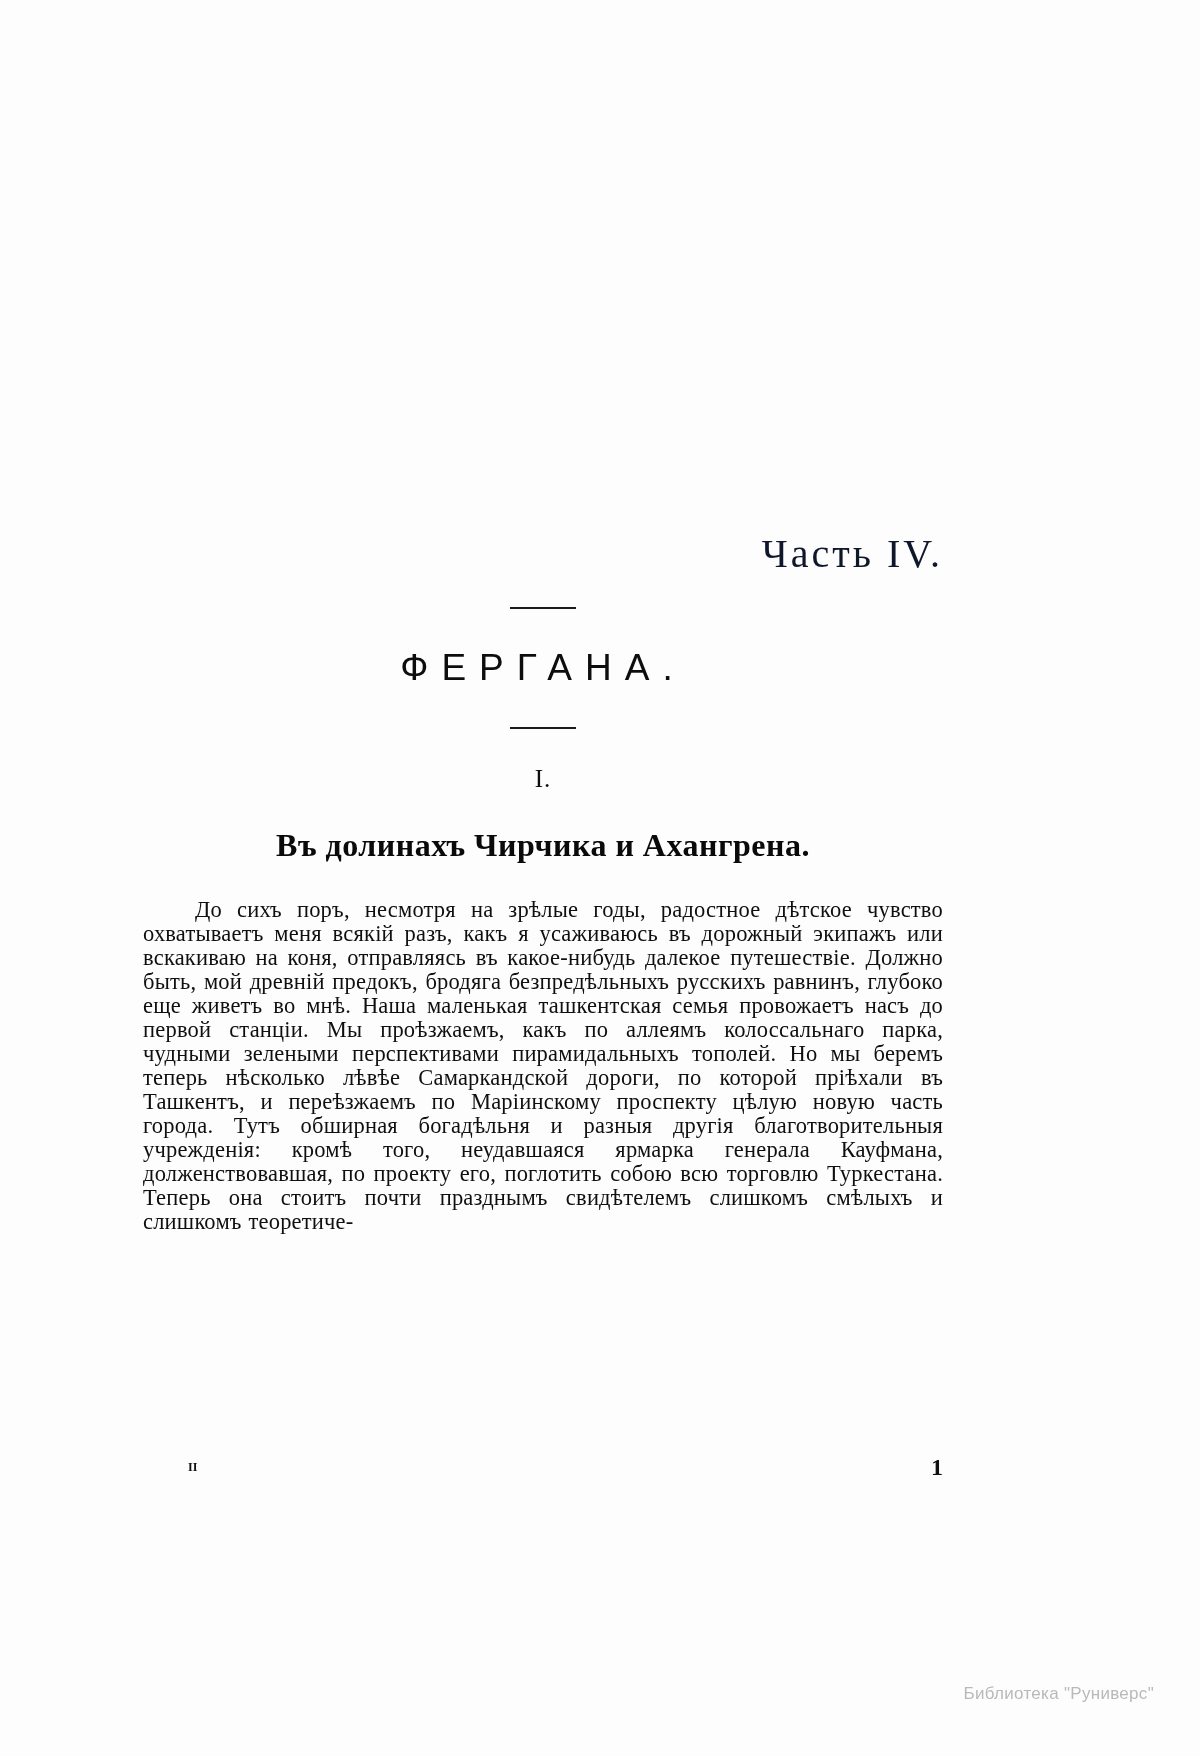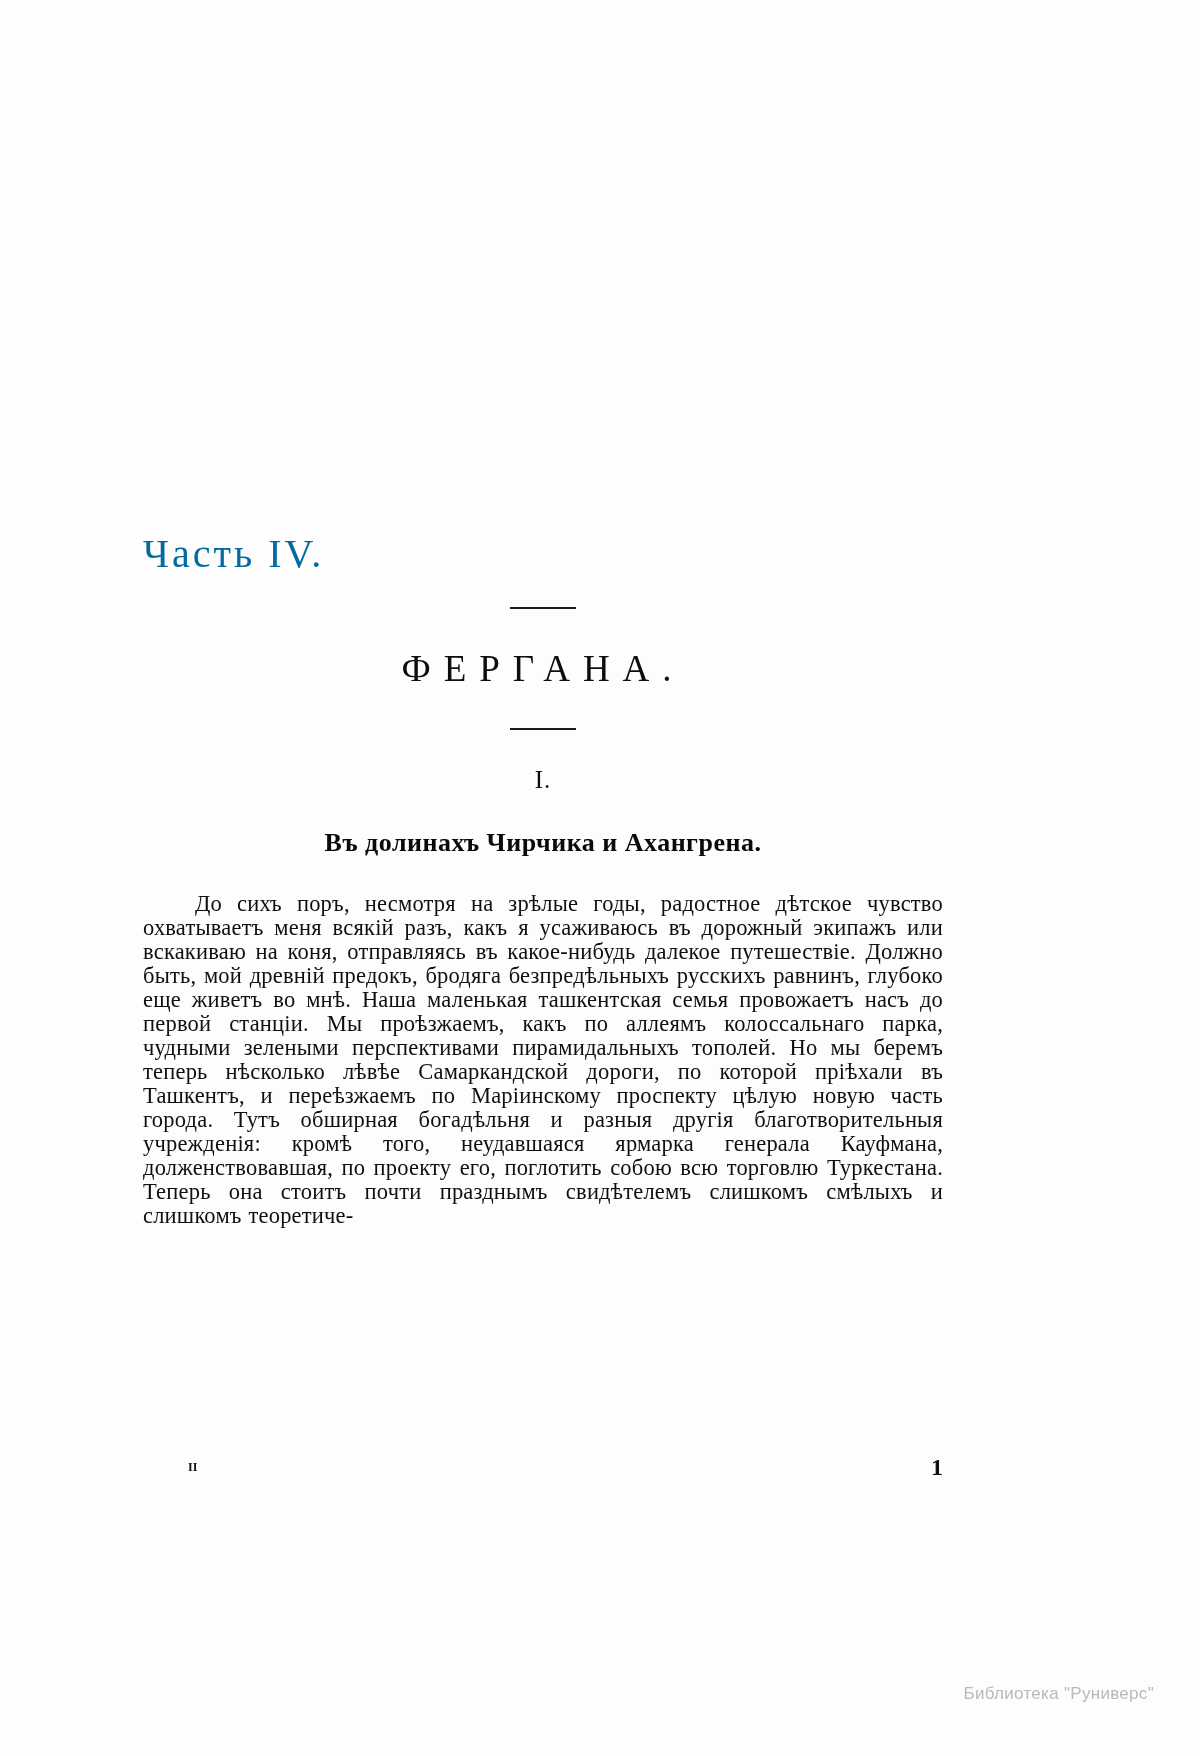--- a/index.html
+++ b/index.html
@@ -27,61 +27,61 @@
 
   .content {
     position: absolute;
     left: 143px;
     top: 0;
     width: 800px;
   }
 
   .part-title {
     margin-top: 530px;
-    text-align: left;
+    text-align: right;
     font-family: "Liberation Serif", serif;
     font-size: 40px;
     letter-spacing: 3px;
-    color: #0369a1;
+    color: #0f172a;
   }
 
   .rule {
     width: 66px;
     height: 0;
     border-top: 2px solid #1a1a1a;
     margin: 30px auto 0 auto;
   }
 
   .part-name {
     text-align: center;
     font-size: 37px;
     letter-spacing: 13px;
     margin-top: 38px;
     color: #0d0d0d;
-    font-family: Liberation Serif, serif;
+    font-family: Liberation Sans, sans-serif;
   }
 
   .rule2 {
     width: 66px;
     height: 0;
     border-top: 2px solid #1a1a1a;
     margin: 38px auto 0 auto;
   }
 
   .chapter-num {
     text-align: center;
     font-size: 25px;
     margin-top: 36px;
     letter-spacing: 1px;
     color: #0d0d0d;
   }
 
   .chapter-title {
     text-align: center;
-    font-size: 26px;
+    font-size: 32px;
     font-weight: bold;
     margin-top: 34px;
     letter-spacing: 0.5px;
     color: #0a0a0a;
     font-family: "Liberation Serif", serif;
   }
 
   .body-text {
     margin-top: 34px;
     font-size: 22.5px;

